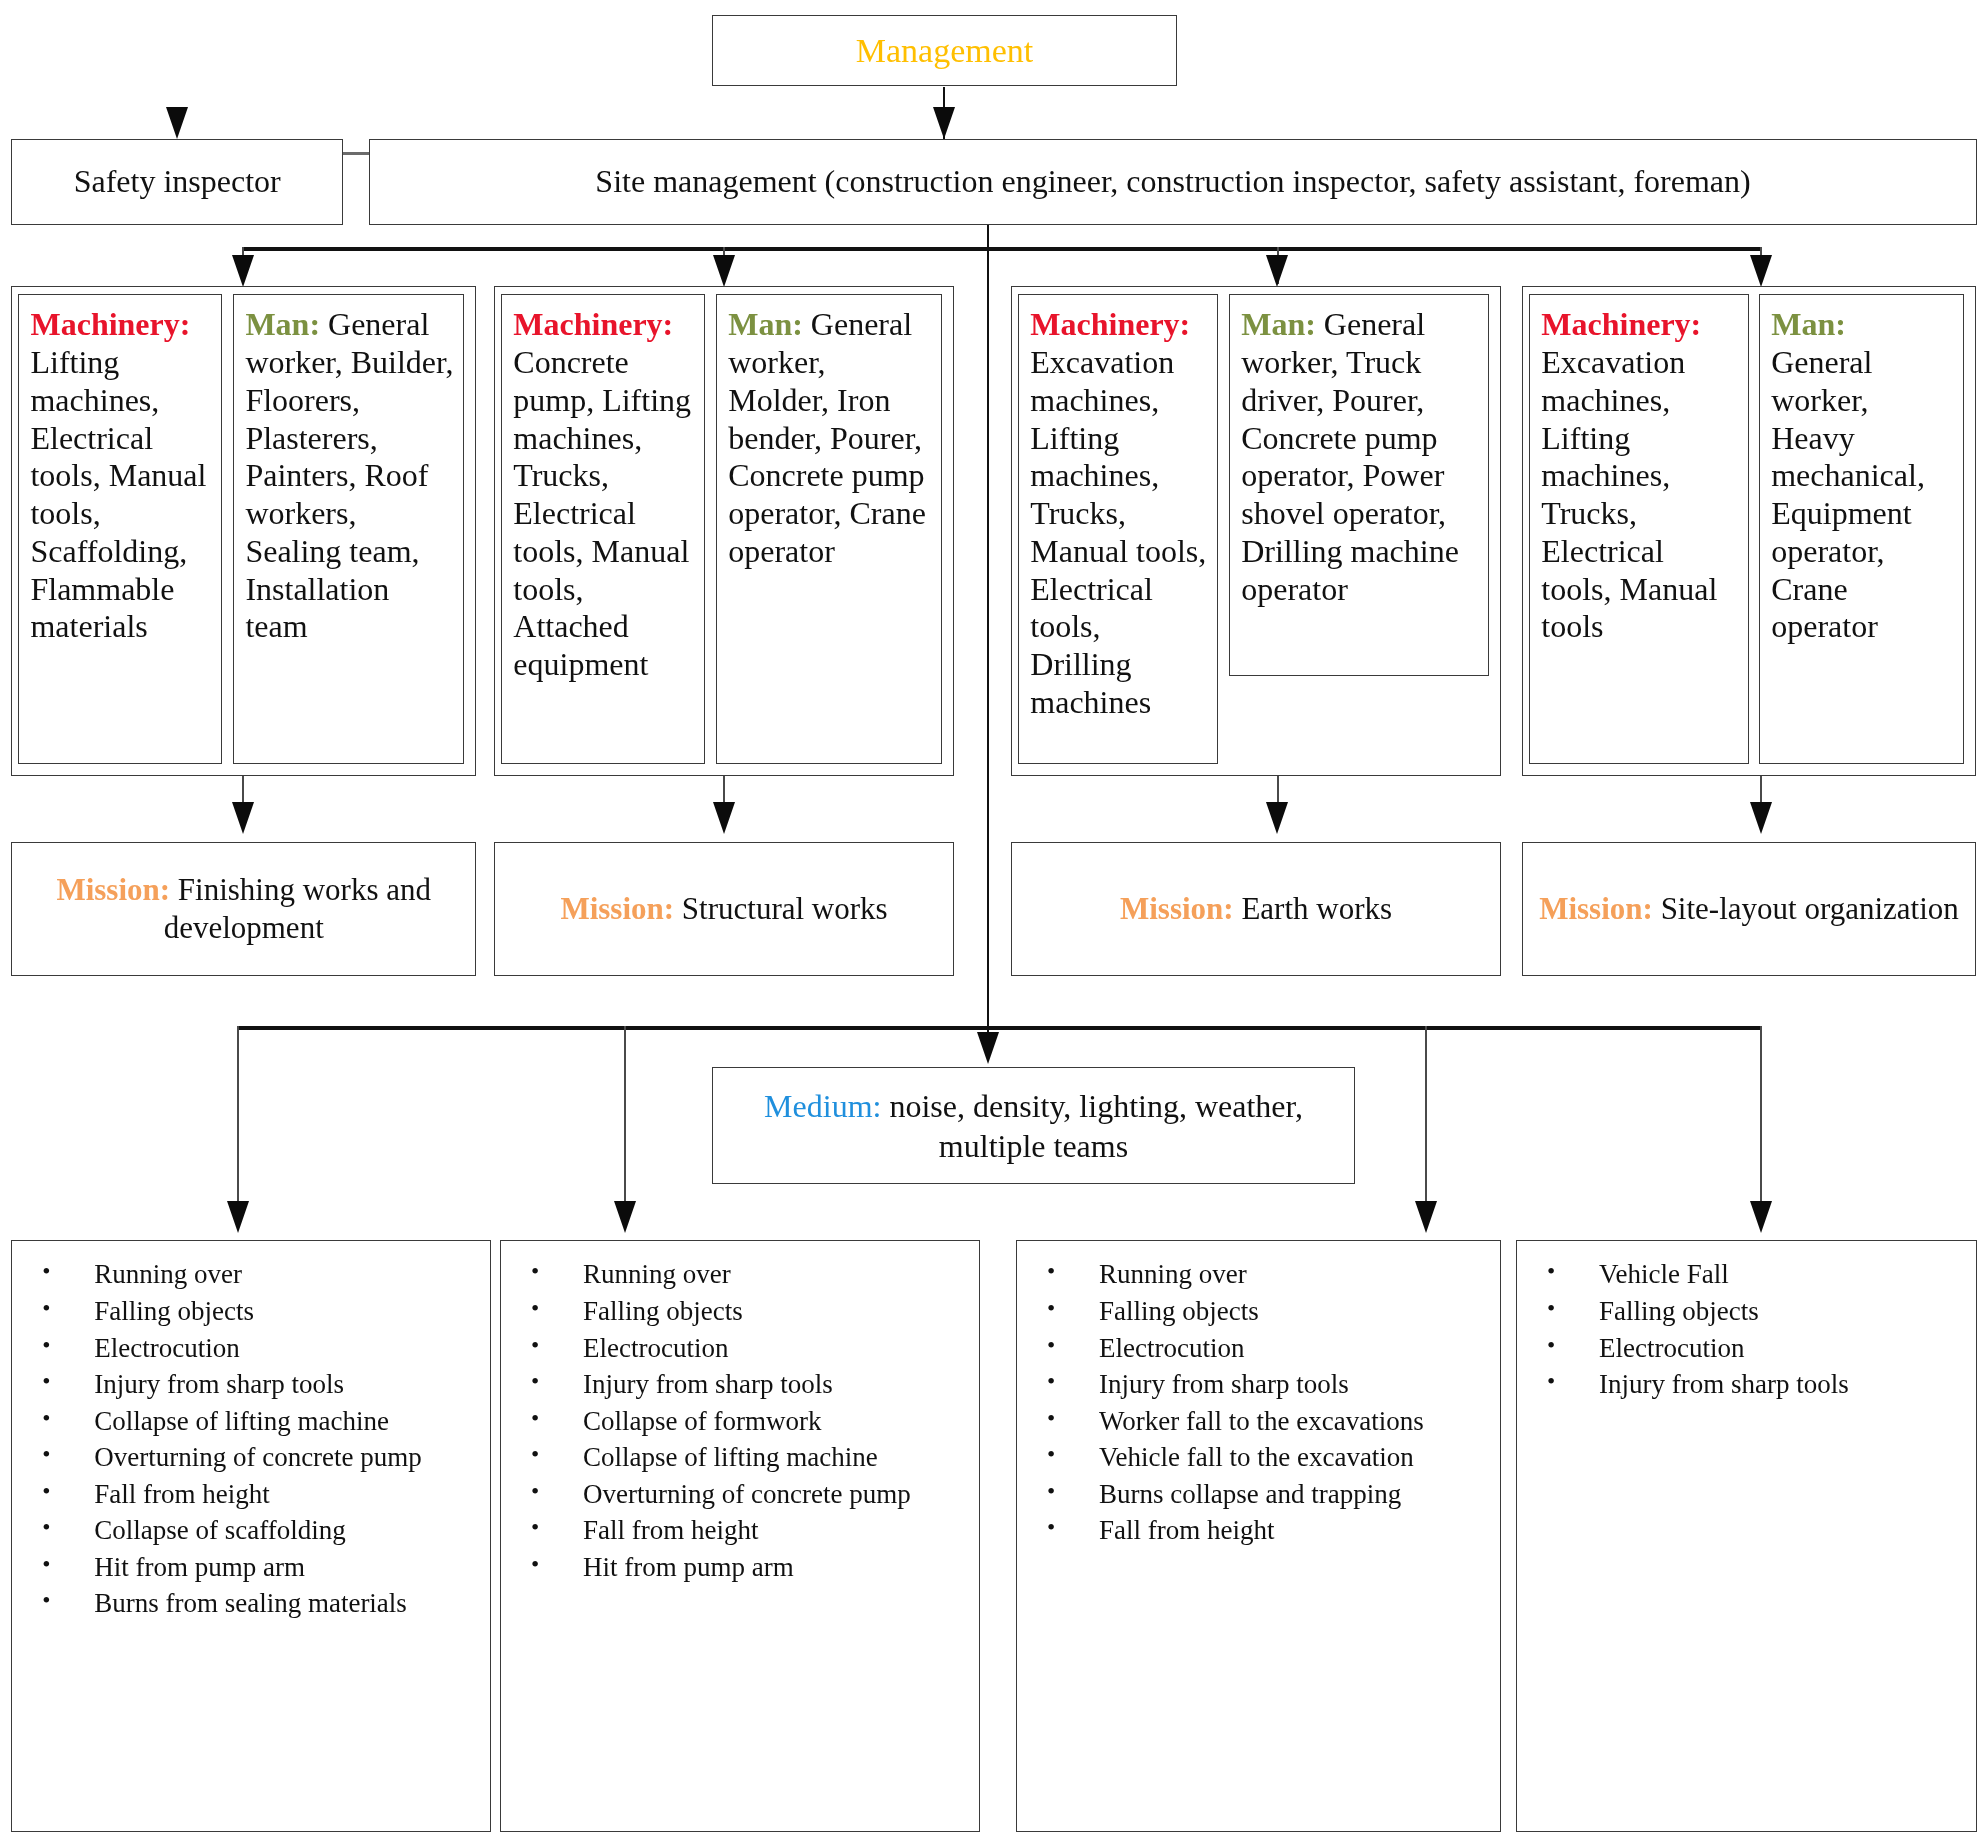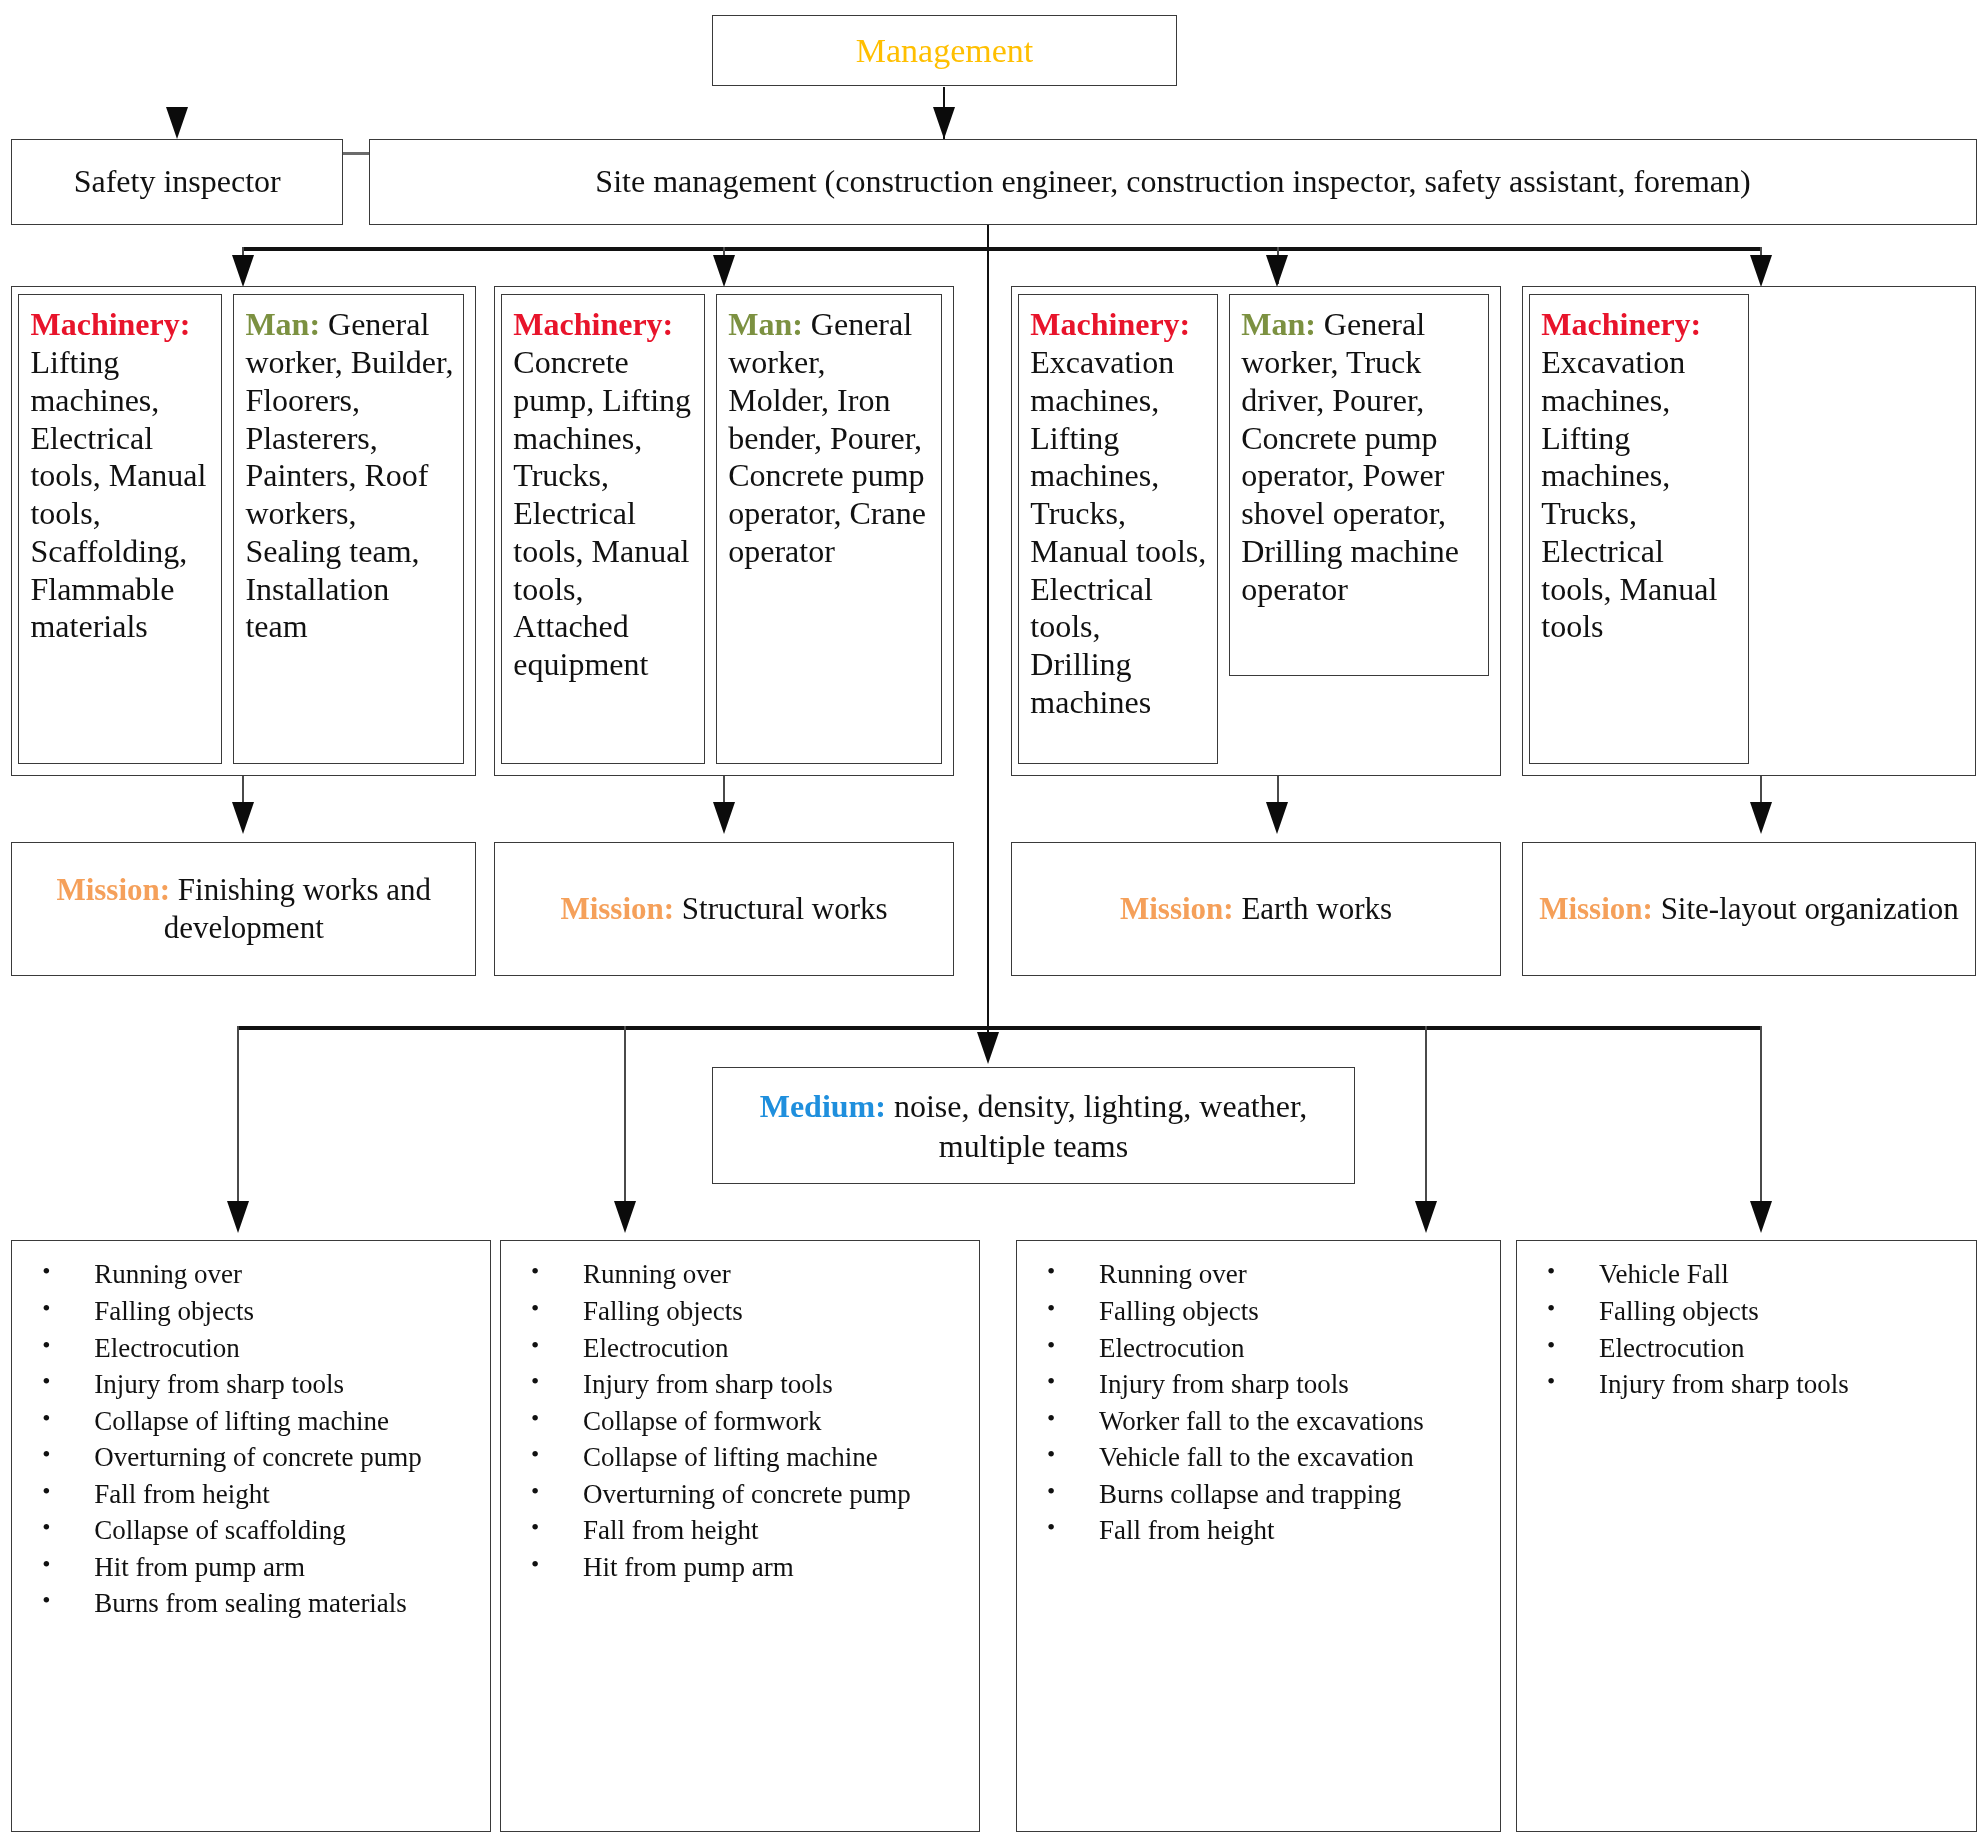--- a/index.html
+++ b/index.html
@@ -21,21 +21,21 @@
   .title-plain{font-size:32px;color:#111;line-height:1.1;}
 
   .grp-text{font-size:32px;line-height:1.18;color:#111;padding:11.2px 9.2px 8.2px 11.2px;}
   .lbl-machinery{color:#E8142B;font-weight:bold;}
   .lbl-man{color:#7C9141;font-weight:bold;}
 
   .mission-text{font-size:31px;line-height:1.22;color:#111;text-align:center;padding:0 9.2px;}
   .lbl-mission{color:#F5A05A;font-weight:bold;}
 
   .medium-text{font-size:32px;line-height:1.25;color:#111;text-align:center;padding:0 13.3px;}
-  .lbl-medium{color:#1F8FDD;font-weight:bold;}
+  .lbl-medium{color:#1F8FDD;font-weight:normal;}
 
   .haz-list{list-style:none;margin:0;padding:17.4px 10.2px 5.1px 0;font-size:27px;line-height:1.24;color:#111;}
   .haz-list li{position:relative;padding-left:82px;margin-bottom:3.1px;}
   .haz-list li .bul{position:absolute;left:30px;top:-1px;font-size:23.5px;line-height:1.24;}
 </style>
 </head>
 <body>
 
 <div id="canvas">
 
@@ -149,20 +149,26 @@
     </div>
   </div>
 
   <div class="box" style="left:1522px;top:286px;width:454px;height:490px;">
     <div class="inner-box" style="left:6.1px;top:7.1px;width:220px;height:470px;">
       <div class="grp-text">
         <span class="lbl-machinery">Machinery:</span>
         <span>Excavation machines, Lifting machines, Trucks, Electrical tools, Manual tools</span>
       </div>
     </div>
+    <div class="inner-box" style="left:236px;top:7.1px;width:205px;height:470px;">
+      <div class="grp-text">
+        <span class="lbl-man">Man:</span>
+        <span>General worker, Heavy mechanical, Equipment operator, Crane operator</span>
+      </div>
+    </div>
   </div>
   <div class="vline" style="left:1760px;top:776px;height:31px;"></div>
   <div class="arrowhead" style="left:1750px;top:802px;"></div>
 
   <div class="box ctr" style="left:1522px;top:842px;width:454px;height:134px;">
     <div class="mission-text">
       <span class="lbl-mission">Mission:</span>
       <span>Site-layout organization</span>
     </div>
   </div>

